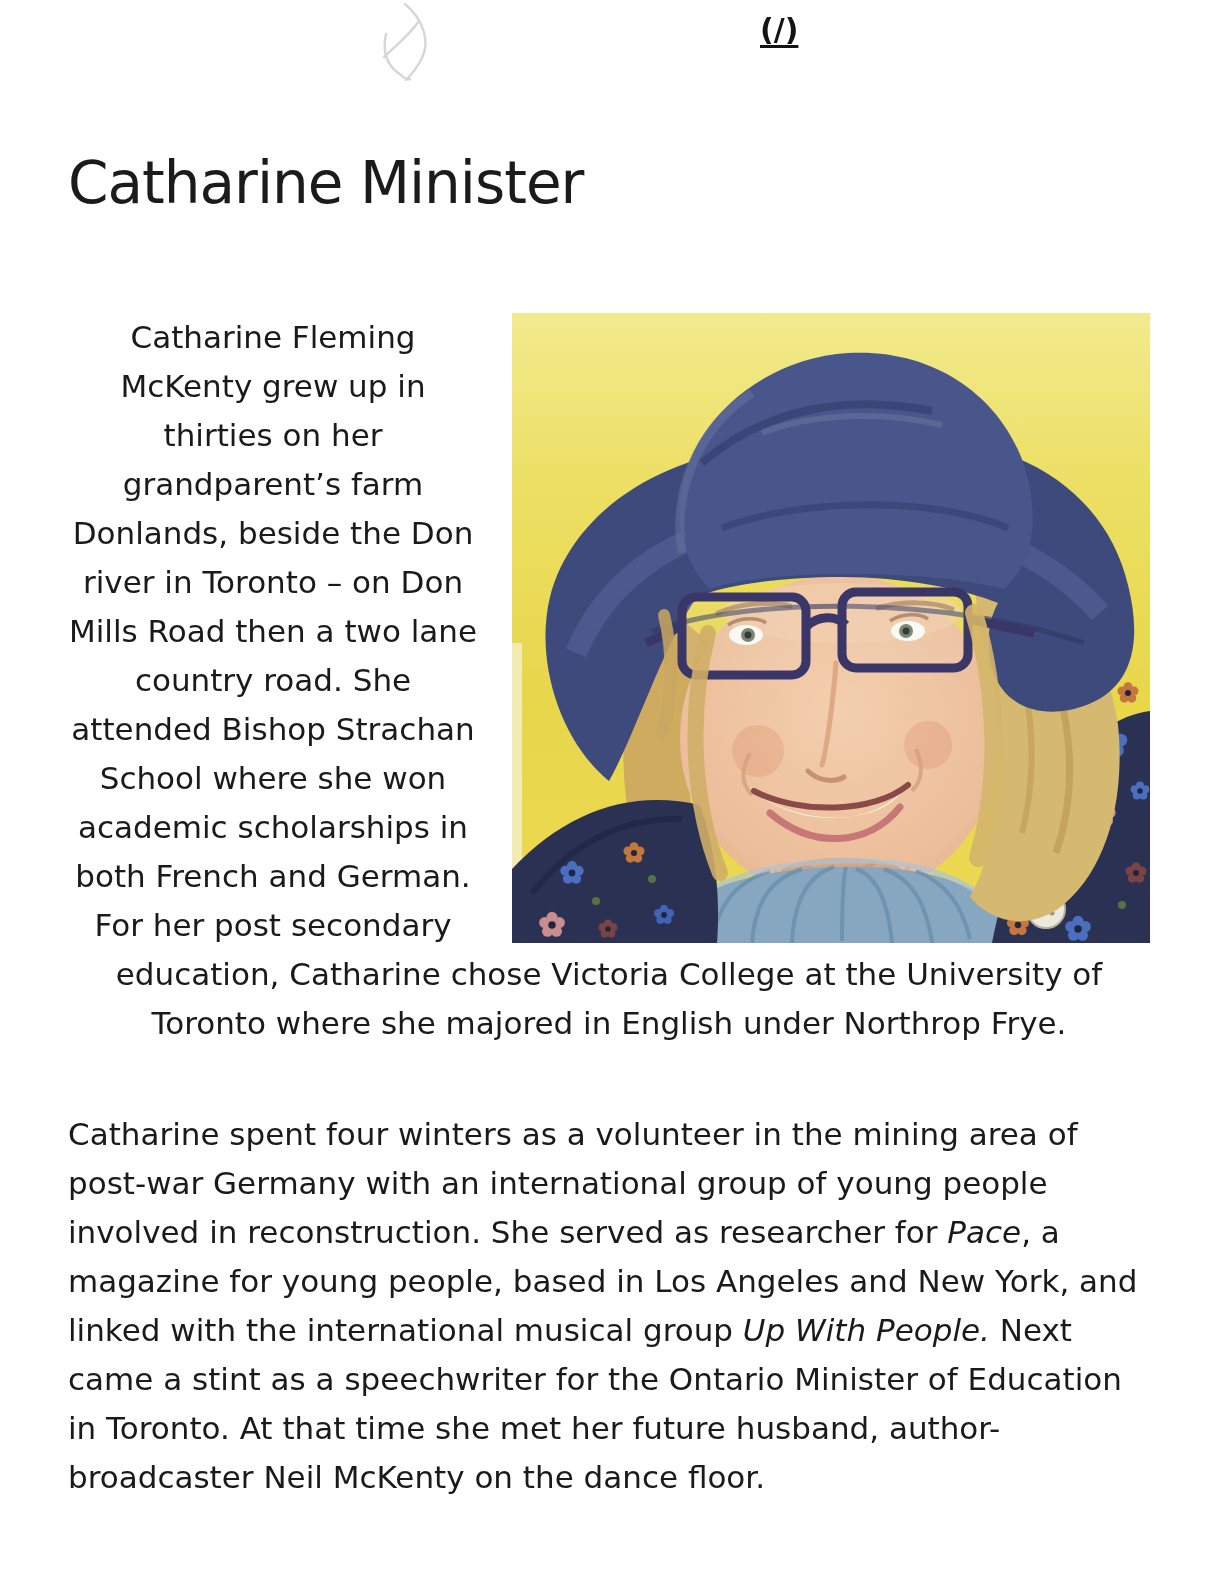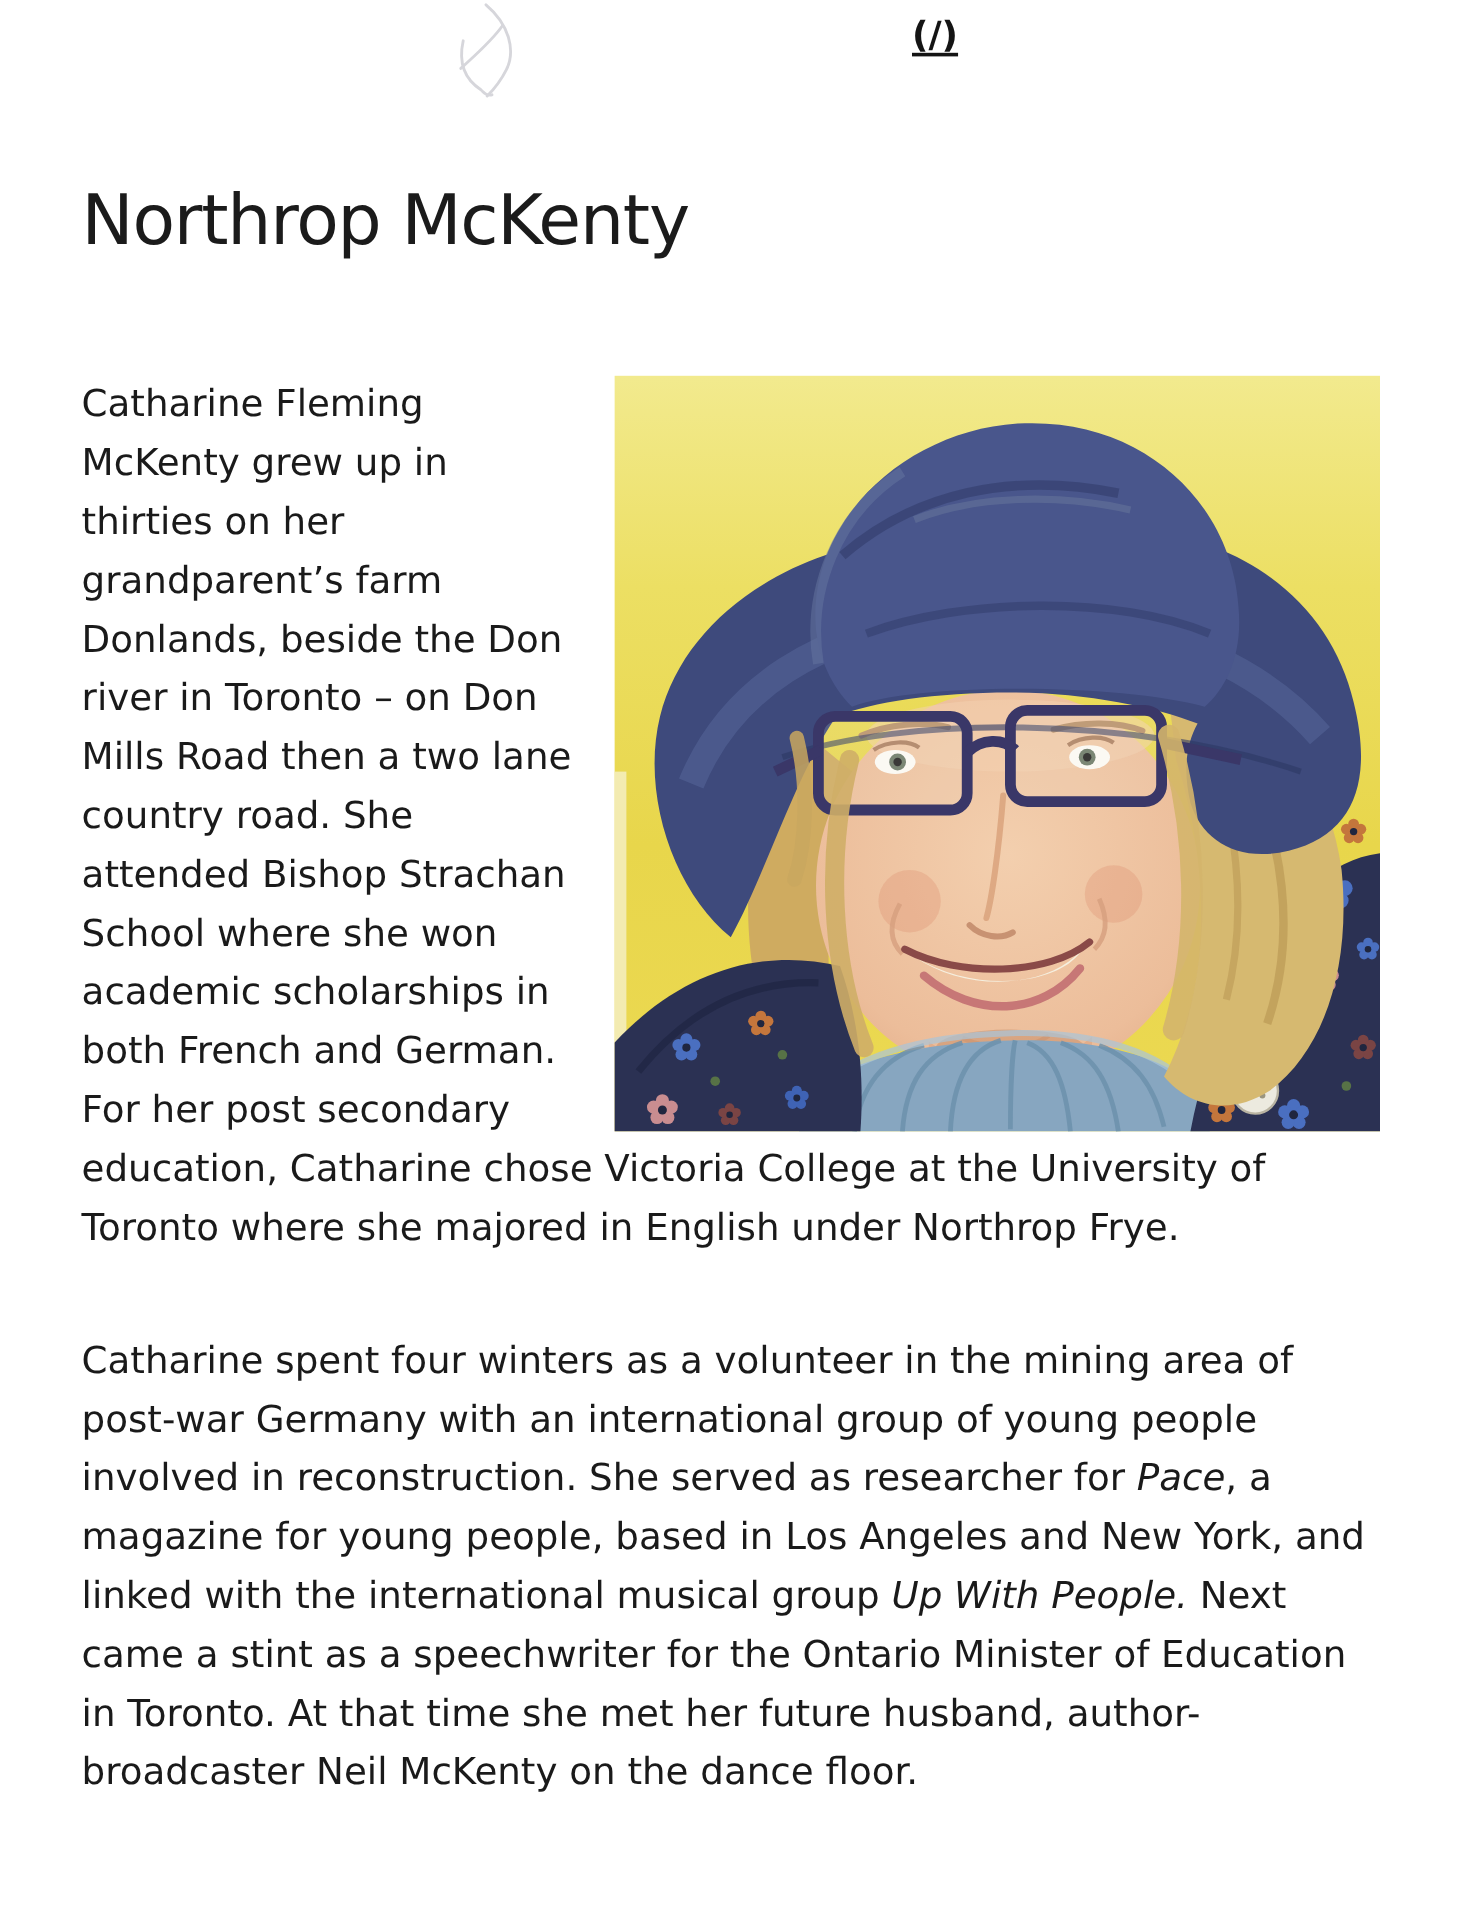--- a/index.html
+++ b/index.html
@@ -31,21 +31,21 @@
     letter-spacing: -1px;
     line-height: 70px;
     color: #1b1b1b;
   }
   p.para {
     font-size: 31px;
     line-height: 49px;
     margin: 0;
     color: #1a1a1a;
   }
-  p.para-1 { margin-top: 95px; }
+  p.para-1 { margin-top: 95px; text-align: center; }
   p.para-2 { margin-top: 62px; padding-right: 6px; }
   .photo-float {
     float: right;
     width: 638px; height: 630px;
     margin: 0 0 0 34px;
   }
   .photo-float svg { display: block; width: 638px; height: 630px; }
   em { font-style: italic; }
 </style>
 </head>
@@ -59,21 +59,21 @@
         <path d="M14 34 C10 52 15 66 29 75"></path>
         <path d="M12 57 C25 45 38 34 47 21"></path>
         <path d="M30 76 C33 79 35 80 38 79"></path>
       </g>
     </svg>
   </a>
   <a class="home-link" href="#">(/)</a>
 </header>
 
 <main>
-  <h1 class="page-title">Northrop McKenty</h1>
+  <h1 class="page-title">Catharine Minister</h1>
 
   <p class="para para-1">
     <span class="photo-float" role="img" aria-label="Portrait of Catharine McKenty smiling, wearing a large blue denim hat and dark rectangular glasses, blonde hair, a floral navy jacket and light blue ribbed turtleneck, against a bright yellow background">
       <svg viewBox="0 0 638 630">
         <defs>
           <linearGradient id="bgY" x1="0" y1="0" x2="0" y2="1">
             <stop offset="0" stop-color="#f2ea8e"></stop>
             <stop offset="0.28" stop-color="#ecdf63"></stop>
             <stop offset="0.62" stop-color="#e8d64b"></stop>
             <stop offset="1" stop-color="#ecd952"></stop>

